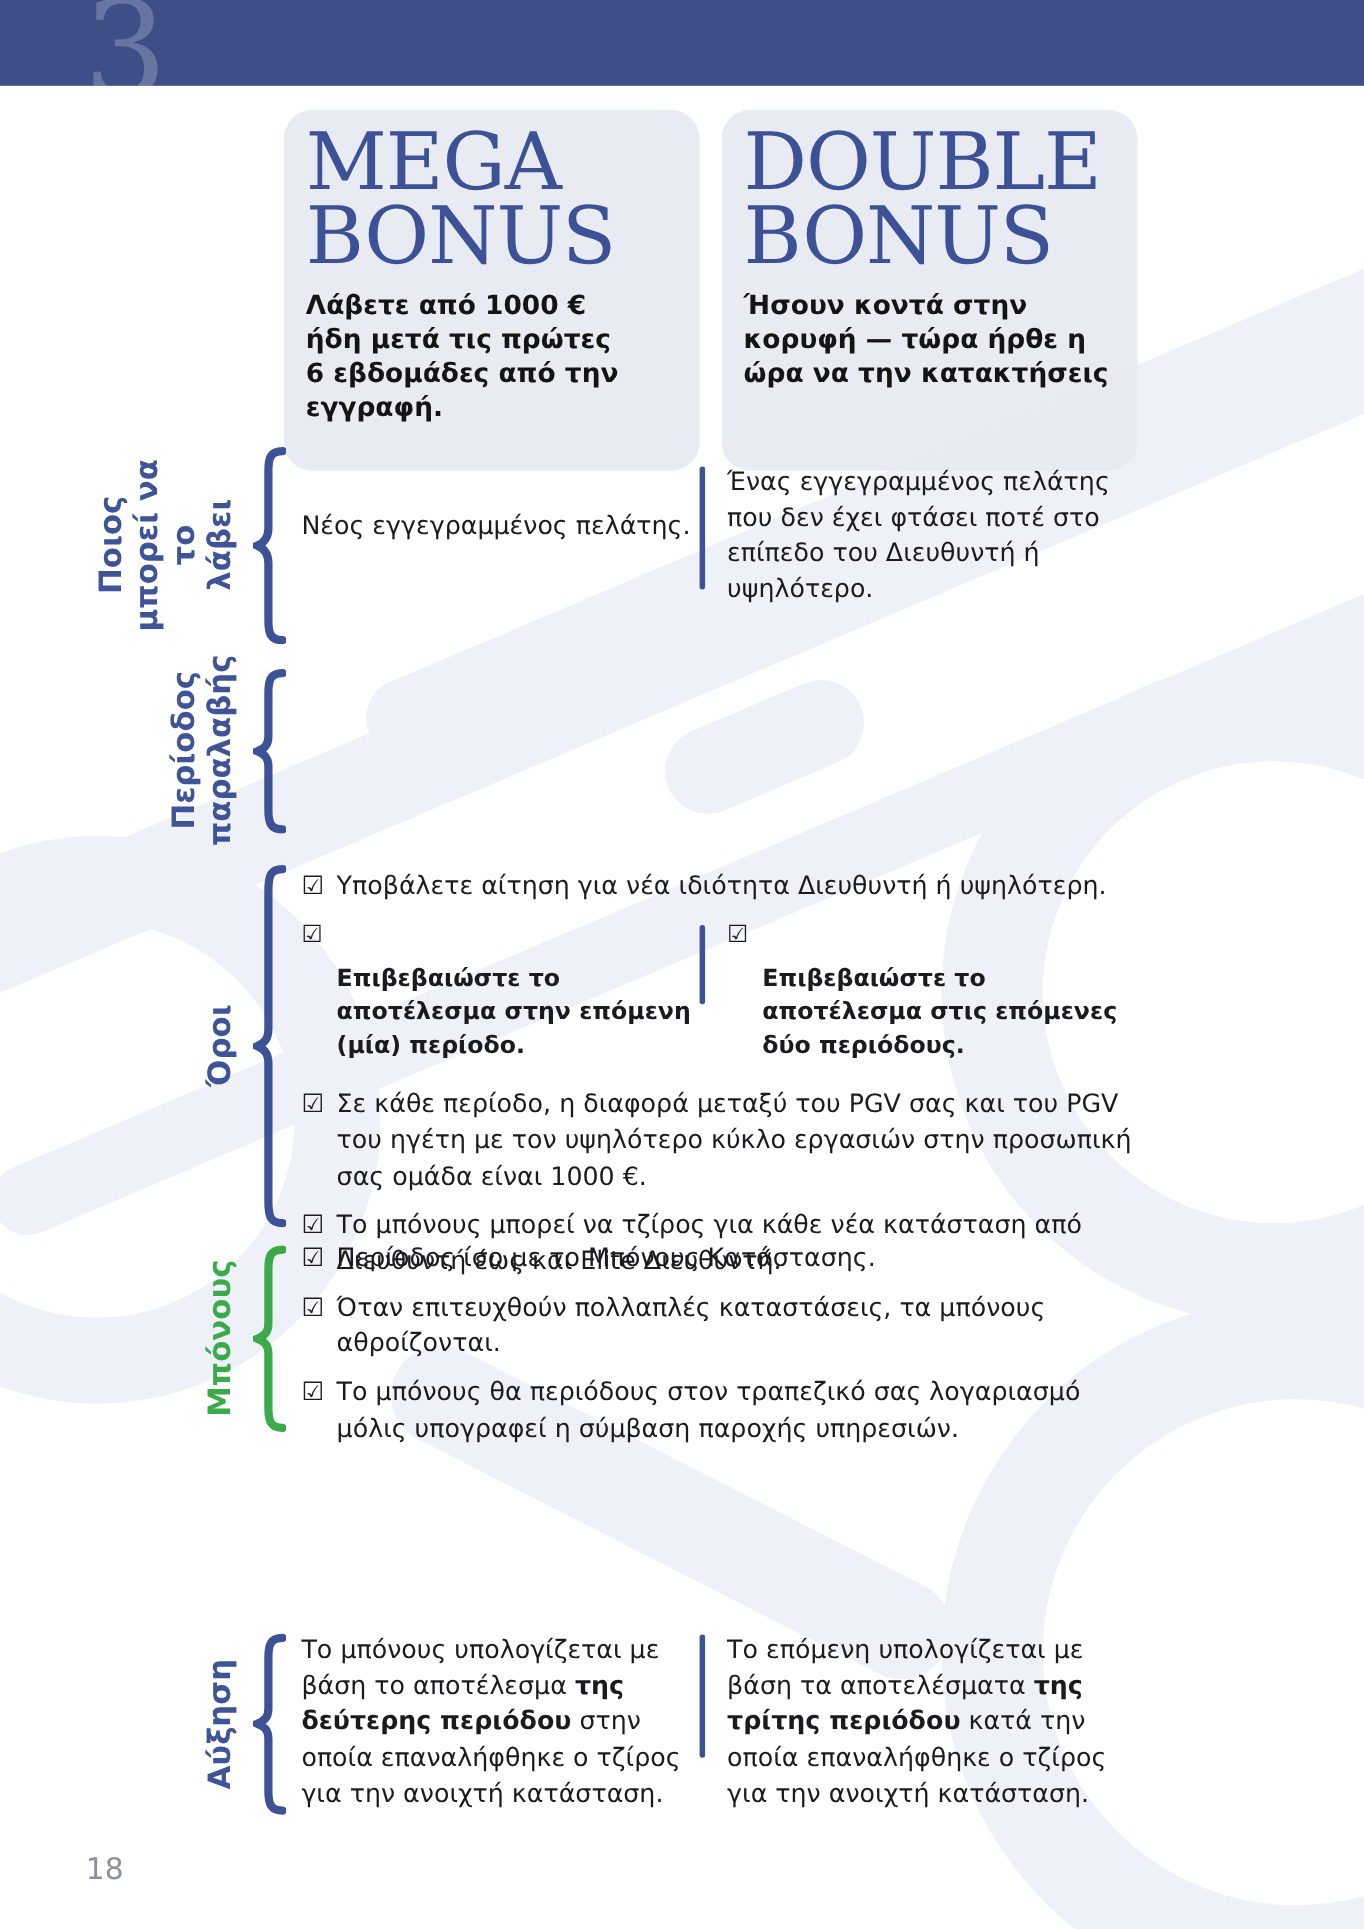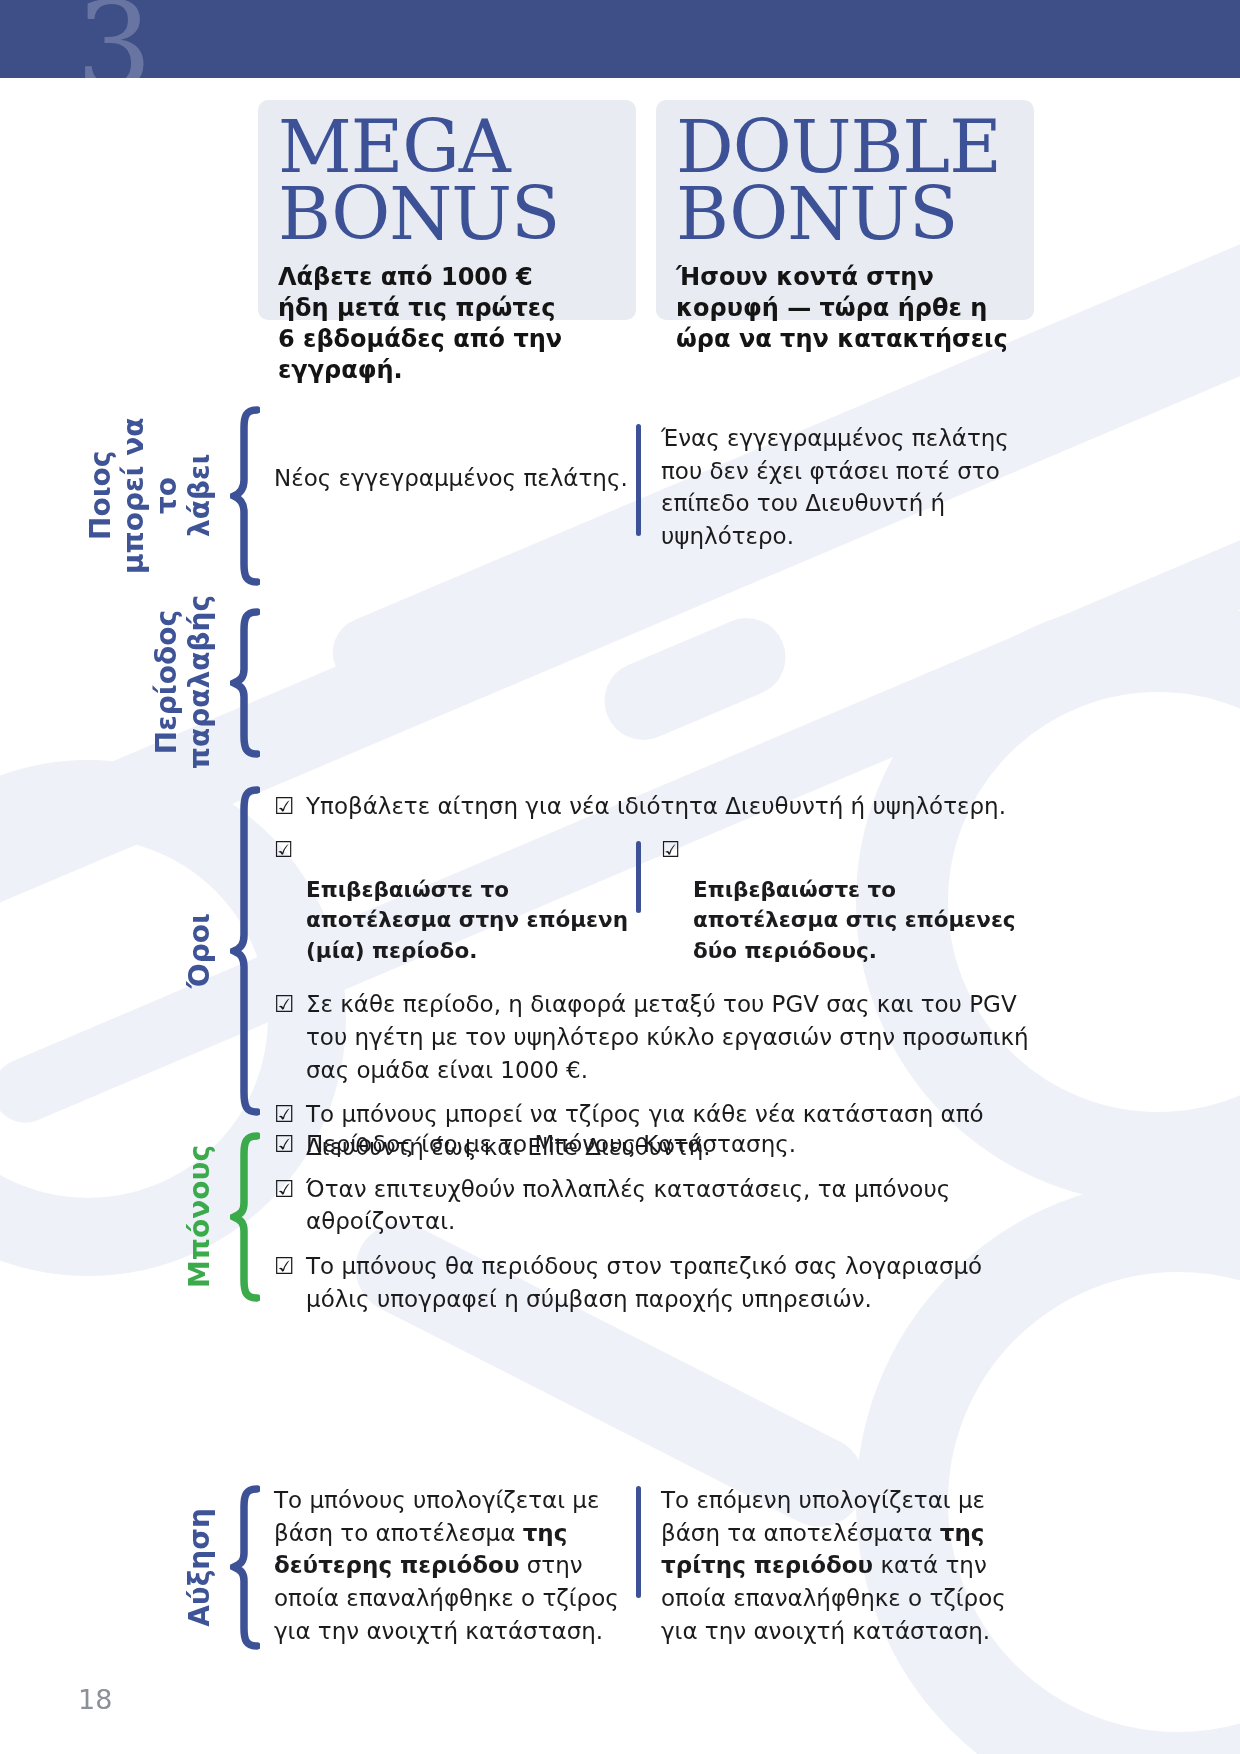--- a/index.html
+++ b/index.html
@@ -14,22 +14,22 @@
   .ring { background:transparent; border:92px solid #eff1f8; border-radius:50%; }
   
   .header-bar { position:absolute; top:0; left:0; width:100%; height:78px;
     background:#3e4e87; overflow:hidden; z-index:2; }
   .chapter-num { position:absolute; left:76px; top:-14px;
     font-family:"DejaVu Serif", serif; font-size:120px; line-height:1;
     color:rgba(255,255,255,0.22); }
   .header-title { position:absolute; left:80px; bottom:11px; color:#ffffff;
     font-weight:bold; font-size:23px; letter-spacing:0.5px; }
   
-  .card { position:absolute; top:100px; width:378px; height:220px;
-    background:rgba(231,233,241,0.92); border-radius:10px; box-sizing:border-box;
+  .card { position:absolute; top:100px; width:378px; height:328px;
+    background:rgba(231,233,241,0.92); border-radius:26px; box-sizing:border-box;
     padding:14px 20px; z-index:1; }
   .card-mega { left:258px; }
   .card-double { left:656px; }
   .card-title { font-family:"DejaVu Serif", serif; color:#3d5296;
     font-size:72px; line-height:0.93; letter-spacing:-1px; white-space:nowrap; }
   .card-sub { margin-top:14px; font-weight:bold; font-size:24px; line-height:1.3;
     color:#141414; white-space:pre-line; }
   
   .row { position:absolute; left:66px; width:964px; display:flex; z-index:1; }
   .label-col { width:150px; flex:none; display:flex; align-items:center; justify-content:flex-end; }

